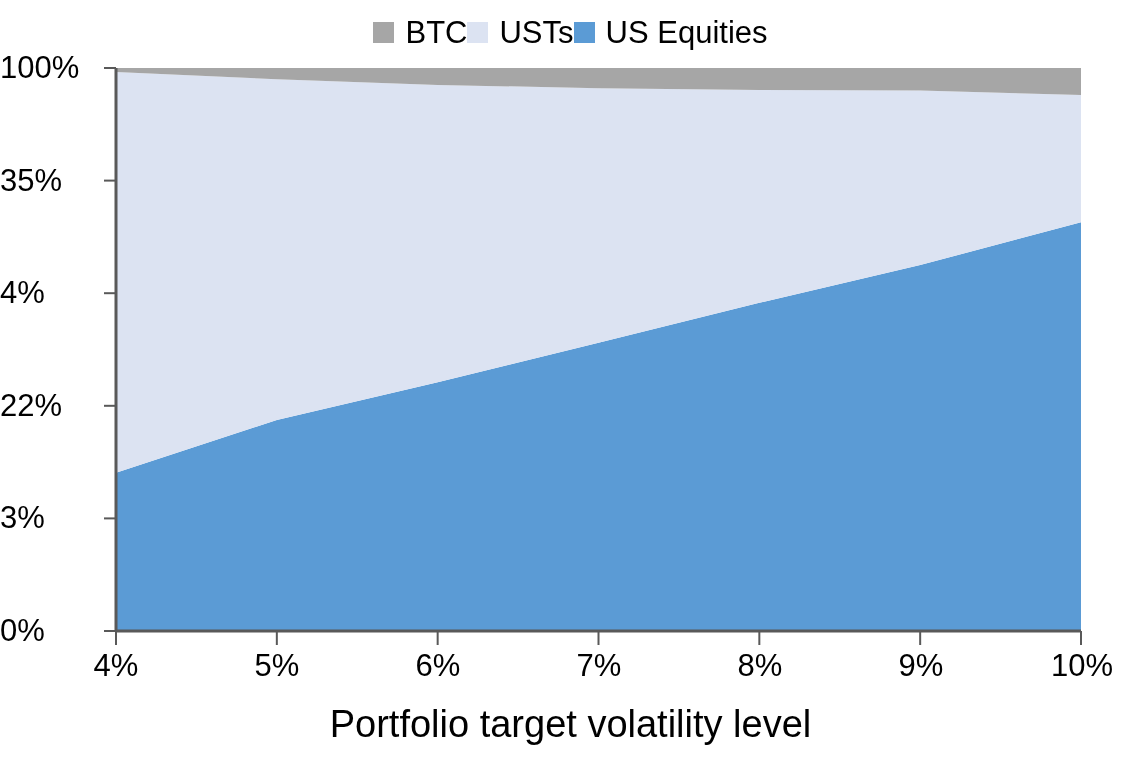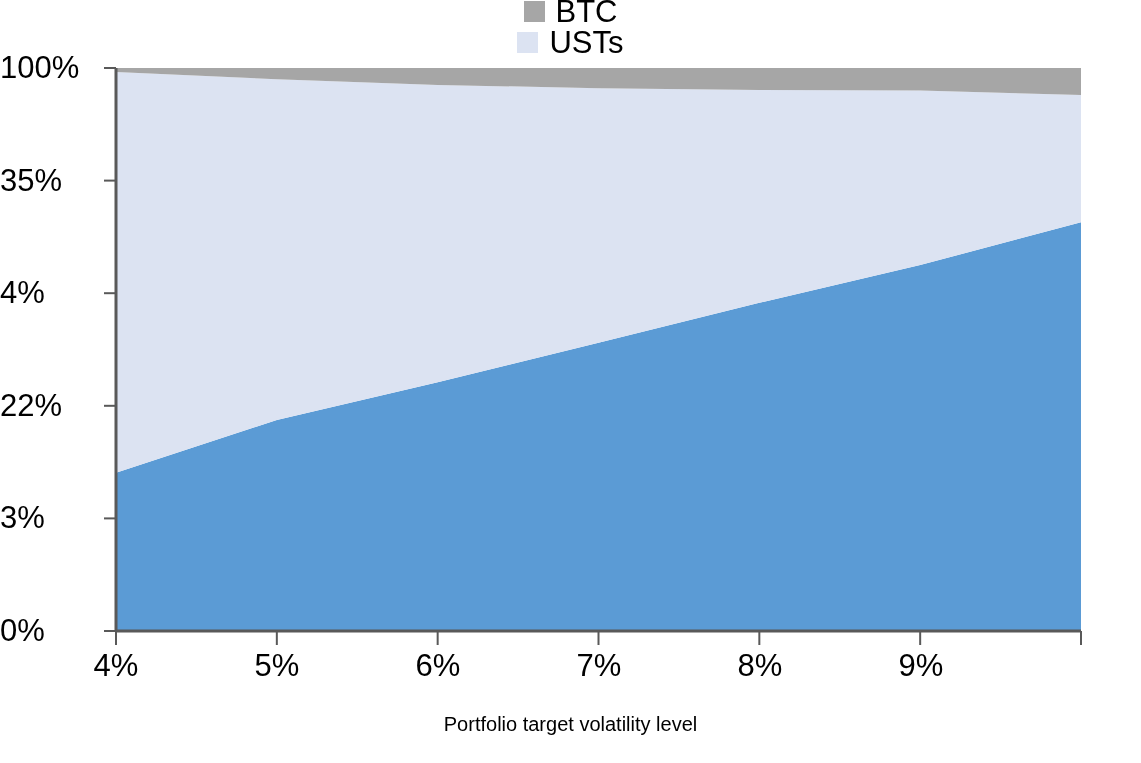--- a/index.html
+++ b/index.html
@@ -19,22 +19,21 @@
 
   
   #legend {
     position: absolute;
     left: 0;
     top: 6px;
     width: 1141px;
     height: 42px;
     display: flex;
     justify-content: center;
-    align-items: center;
-    flex-direction: column;
+    align-items: flex-end;
   }
   .legend-item {
     display: flex;
     align-items: center;
     gap: 11px;
   }
   .legend-swatch {
     width: 21px;
     height: 21px;
     display: block;
@@ -78,35 +77,39 @@
     width: 120px;
     top: 650px;
     white-space: nowrap;
   }
   #x-axis-title {
     position: absolute;
     left: 0;
     top: 708px;
     width: 1141px;
     text-align: center;
-    font-size: 20px;
+    font-size: 38px;
     line-height: 32px;
   }
 </style>
 </head>
 <body>
 
 <div id="legend">
   <div class="legend-item">
     <span class="legend-swatch" style="background:#A6A6A6"></span>
     <span class="legend-label">BTC</span>
   </div>
   <div class="legend-item">
     <span class="legend-swatch" style="background:#DCE3F2"></span>
     <span class="legend-label">USTs</span>
+  </div>
+  <div class="legend-item">
+    <span class="legend-swatch" style="background:#5B9BD5"></span>
+    <span class="legend-label">US Equities</span>
   </div>
 </div>
 
 <div id="chart-area">
 
   <svg id="plot-svg" width="1141" height="763">
 
     <g id="areas">
         <polygon points="116,472.797 276.8333333333333,419.875 437.66666666666663,382.154 598.5,342.74399999999997 759.3333333333333,302.771 920.1666666666667,265.05 1081,222.262 1081,631 920.1666666666667,631 759.3333333333333,631 598.5,631 437.66666666666663,631 276.8333333333333,631 116,631" fill="#5B9BD5"></polygon>
         <polygon points="116,71.94100000000003 276.8333333333333,79.25999999999999 437.66666666666663,84.88999999999999 598.5,88.26799999999992 759.3333333333333,89.957 920.1666666666667,90.51999999999998 1081,95.024 1081,222.262 920.1666666666667,265.05 759.3333333333333,302.771 598.5,342.74399999999997 437.66666666666663,382.154 276.8333333333333,419.875 116,472.797" fill="#DCE3F2"></polygon>
@@ -140,15 +143,16 @@
   <div class="y-tick-label" style="top:277px">4%</div>
   <div class="y-tick-label" style="top:165px">35%</div>
   <div class="y-tick-label" style="top:52px">100%</div>
 
   <div class="x-tick-label" style="left:56px">4%</div>
   <div class="x-tick-label" style="left:217px">5%</div>
   <div class="x-tick-label" style="left:378px">6%</div>
   <div class="x-tick-label" style="left:539px">7%</div>
   <div class="x-tick-label" style="left:700px">8%</div>
   <div class="x-tick-label" style="left:861px">9%</div>
+  <div class="x-tick-label" style="left:1022px">10%</div>
 
   <div id="x-axis-title">Portfolio target volatility level</div>
 </div>
 
 </body></html>

